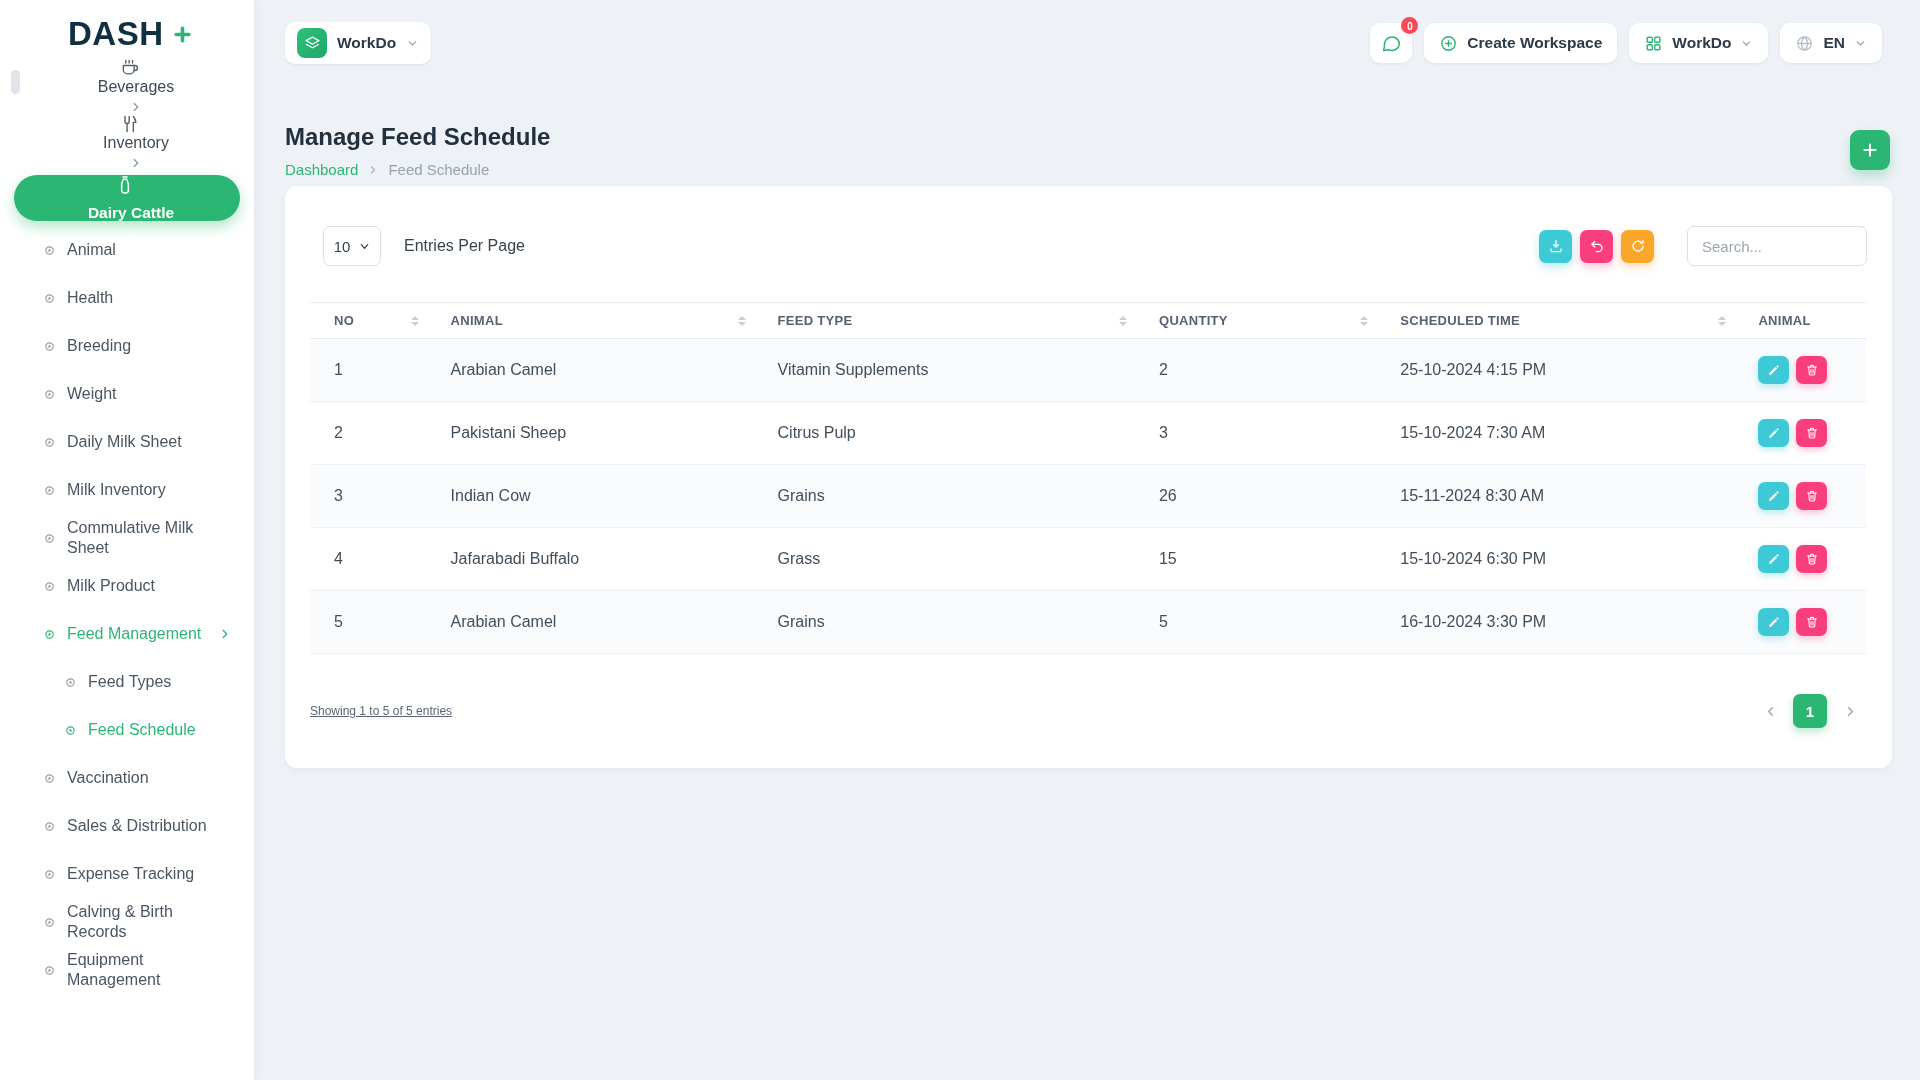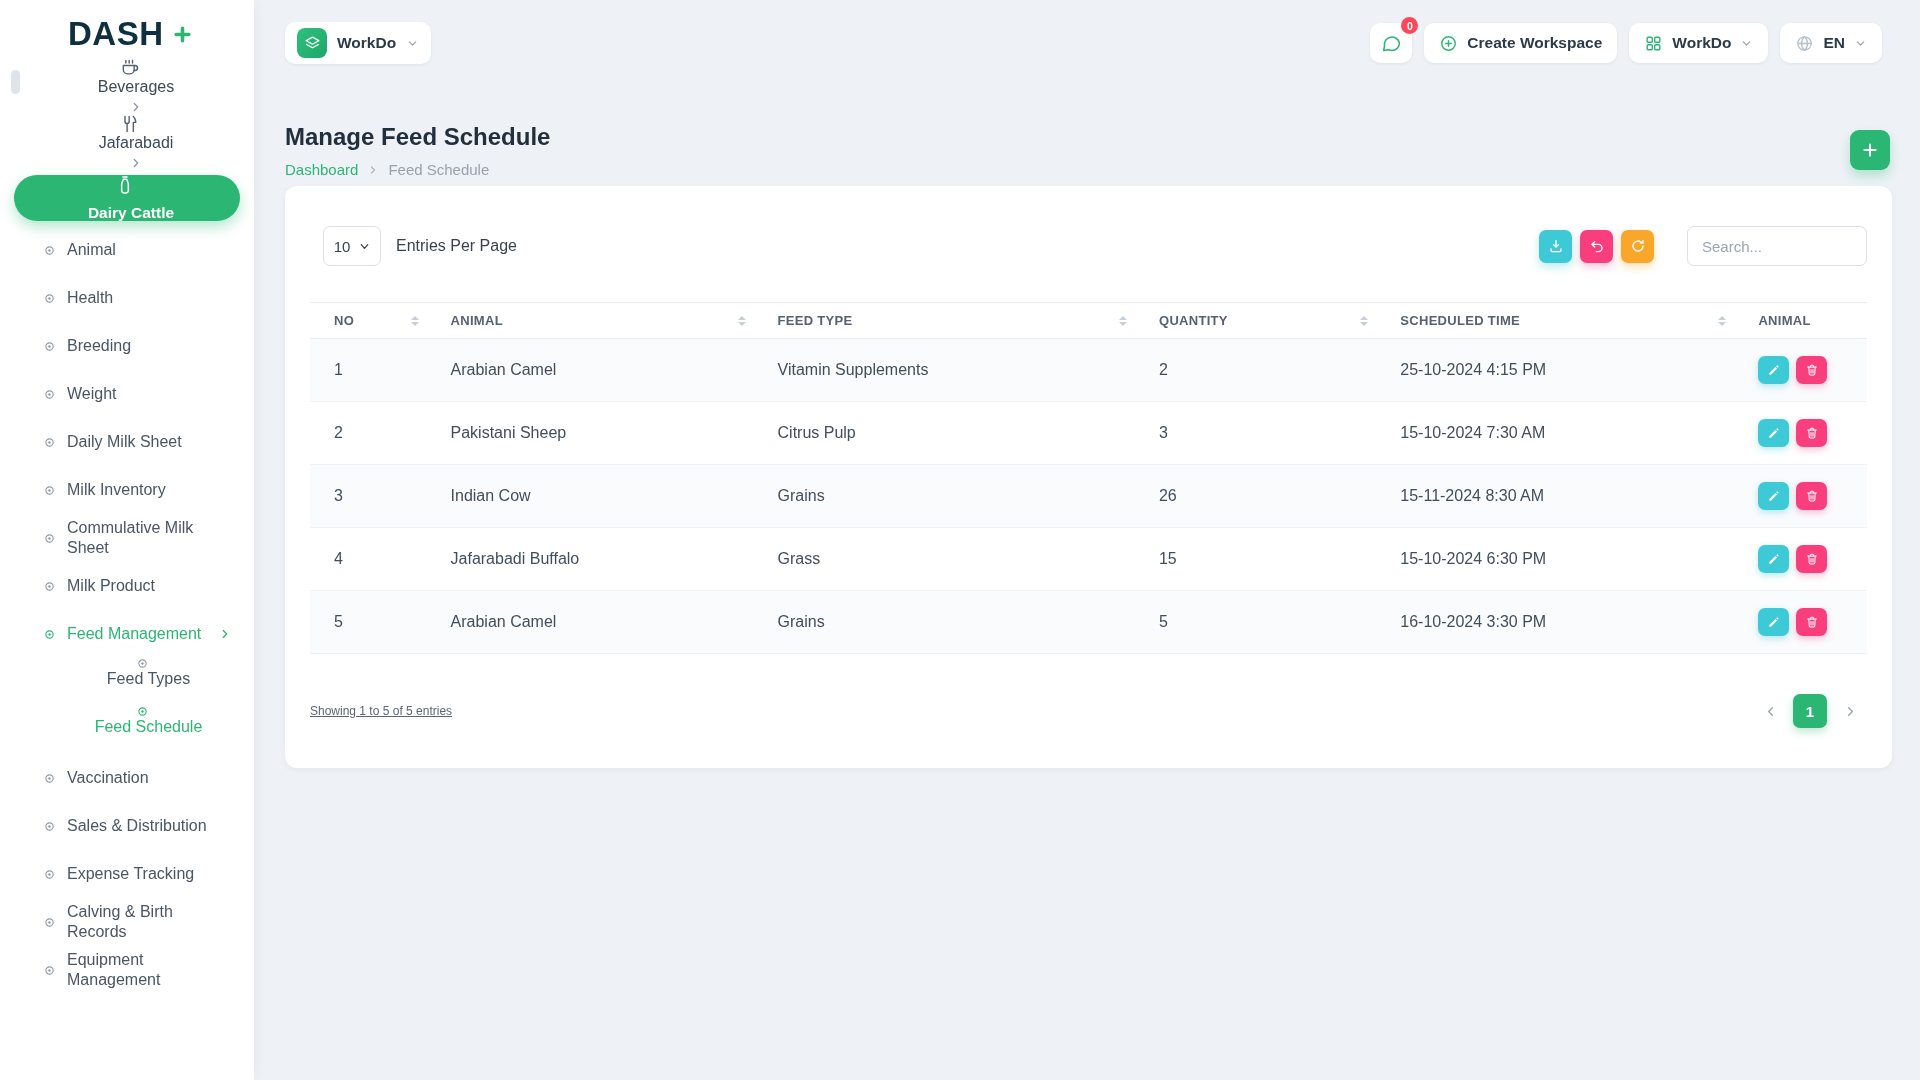--- a/index.html
+++ b/index.html
@@ -24,21 +24,21 @@
   .sg-ico svg{width:20px;height:20px;}
   .sg-lbl{flex:1;}
   .sg-chev{width:14px;height:14px;color:#8b96a2;display:flex;flex:none;}
   .sg-chev svg{width:14px;height:14px;}
   .sg.pill{height:46px;margin:5px 14px;padding:0 18px 0 26px;background:var(--green);border-radius:23px;color:#fff;font-weight:700;box-shadow:0 6px 14px rgba(43,182,115,.35);}
   .sg.pill .sg-ico,.sg.pill .sg-chev{color:#fff;}
   .ss{display:flex;align-items:center;min-height:48px;padding:0 22px 0 44px;color:#4a5663;font-size:16px;cursor:pointer;text-decoration:none;}
   .ss-b{width:11px;height:11px;margin-right:12px;flex:none;color:#8f9aa6;display:flex;}
   .ss-b svg{width:11px;height:11px;}
   .ss-lbl{max-width:158px;line-height:20px;}
-  .ss.nest{padding-left:65px;flex-direction:column;}
+  .ss.nest{padding-left:65px;}
   .ss .sg-chev{margin-left:auto;}
   .ss.green,.ss.green .ss-b,.ss.green .sg-chev{color:var(--green);}
 
   
   .main{flex:1;display:flex;flex-direction:column;overflow:hidden;}
   .topbar{display:flex;align-items:center;justify-content:space-between;padding:22px 38px 0 31px;}
   .ws-pill{display:flex;align-items:center;gap:10px;background:#fff;border:none;border-radius:10px;padding:6px 12px;font-size:15.5px;font-weight:600;color:#2c3a49;box-shadow:0 1px 3px rgba(25,42,70,.08);cursor:pointer;font-family:inherit;}
   .ws-ico{width:30px;height:30px;border-radius:8px;background:linear-gradient(135deg,#2fc07c,#1ea76a);display:flex;align-items:center;justify-content:center;}
   .ws-ico svg{width:17px;height:17px;}
   .chev-sm{display:flex;color:#98a3af;}
@@ -57,21 +57,21 @@
   .breadcrumb a{color:var(--green);text-decoration:none;cursor:pointer;}
   .bc-sep{display:flex;color:#aab4bf;}
   .bc-sep svg{width:12px;height:12px;}
   .bc-cur{color:var(--muted);}
   .add-btn{width:40px;height:40px;border:none;border-radius:9px;background:var(--green);color:#fff;display:flex;align-items:center;justify-content:center;cursor:pointer;box-shadow:0 6px 12px rgba(43,182,115,.3);}
   .add-btn svg{width:18px;height:18px;}
 
   
   .card{margin:8px 28px 0 31px;background:#fff;border-radius:12px;padding:40px 25px 40px;box-shadow:0 2px 6px rgba(25,42,70,.05);}
   .controls{display:flex;align-items:center;justify-content:space-between;margin-bottom:36px;padding-left:13px;}
-  .ctrl-left{display:flex;align-items:center;gap:15px;}
+  .ctrl-left{display:flex;align-items:center;gap:23px;}
   .select{display:flex;align-items:center;justify-content:center;gap:9px;width:58px;height:40px;border:1px solid #d9e0e8;border-radius:7px;background:#fff;font-size:15px;color:#39434e;cursor:pointer;font-family:inherit;}
   .select svg{width:11px;height:11px;}
   .ctrl-label{font-size:16px;color:#39434e;}
   .ctrl-right{display:flex;align-items:center;}
   .sqbtn{width:33px;height:33px;border:none;border-radius:7px;display:flex;align-items:center;justify-content:center;cursor:pointer;margin-left:8px;}
   .sqbtn svg{width:16px;height:16px;}
   .sqbtn.info{background:var(--info);box-shadow:0 4px 9px rgba(62,201,214,.35);}
   .sqbtn.danger{background:var(--danger);box-shadow:0 4px 9px rgba(248,62,125,.3);}
   .sqbtn.warn{background:var(--warn);box-shadow:0 4px 9px rgba(249,166,43,.35);}
   .search{width:180px;height:40px;margin-left:33px;border:1px solid #d9e0e8;border-radius:7px;padding:0 14px;font-size:15px;color:#39434e;font-family:inherit;outline:none;background:#fff;}
@@ -136,21 +136,21 @@
       </a>
 
       <a class="sg">
         <span class="sg-ico">
           <svg viewBox="0 0 24 24" fill="none" stroke="currentColor" stroke-width="1.7" stroke-linecap="round" stroke-linejoin="round">
               <path d="M6 3v6a2.5 2.5 0 0 0 5 0V3"></path>
               <path d="M8.5 11v10"></path>
               <path d="M16 3c2 2 3 4.6 3 7h-3v11"></path>
             </svg>
         </span>
-        <span class="sg-lbl">Jafarabadi</span>
+        <span class="sg-lbl">Inventory</span>
         <span class="sg-chev">
           <svg viewBox="0 0 24 24" fill="none" stroke="currentColor" stroke-width="2.2" stroke-linecap="round" stroke-linejoin="round">
               <path d="M9 6l6 6-6 6"></path>
             </svg>
         </span>
       </a>
 
       <a class="sg pill">
         <span class="sg-ico">
           <svg viewBox="0 0 24 24" fill="none" stroke="currentColor" stroke-width="1.8" stroke-linecap="round" stroke-linejoin="round">

